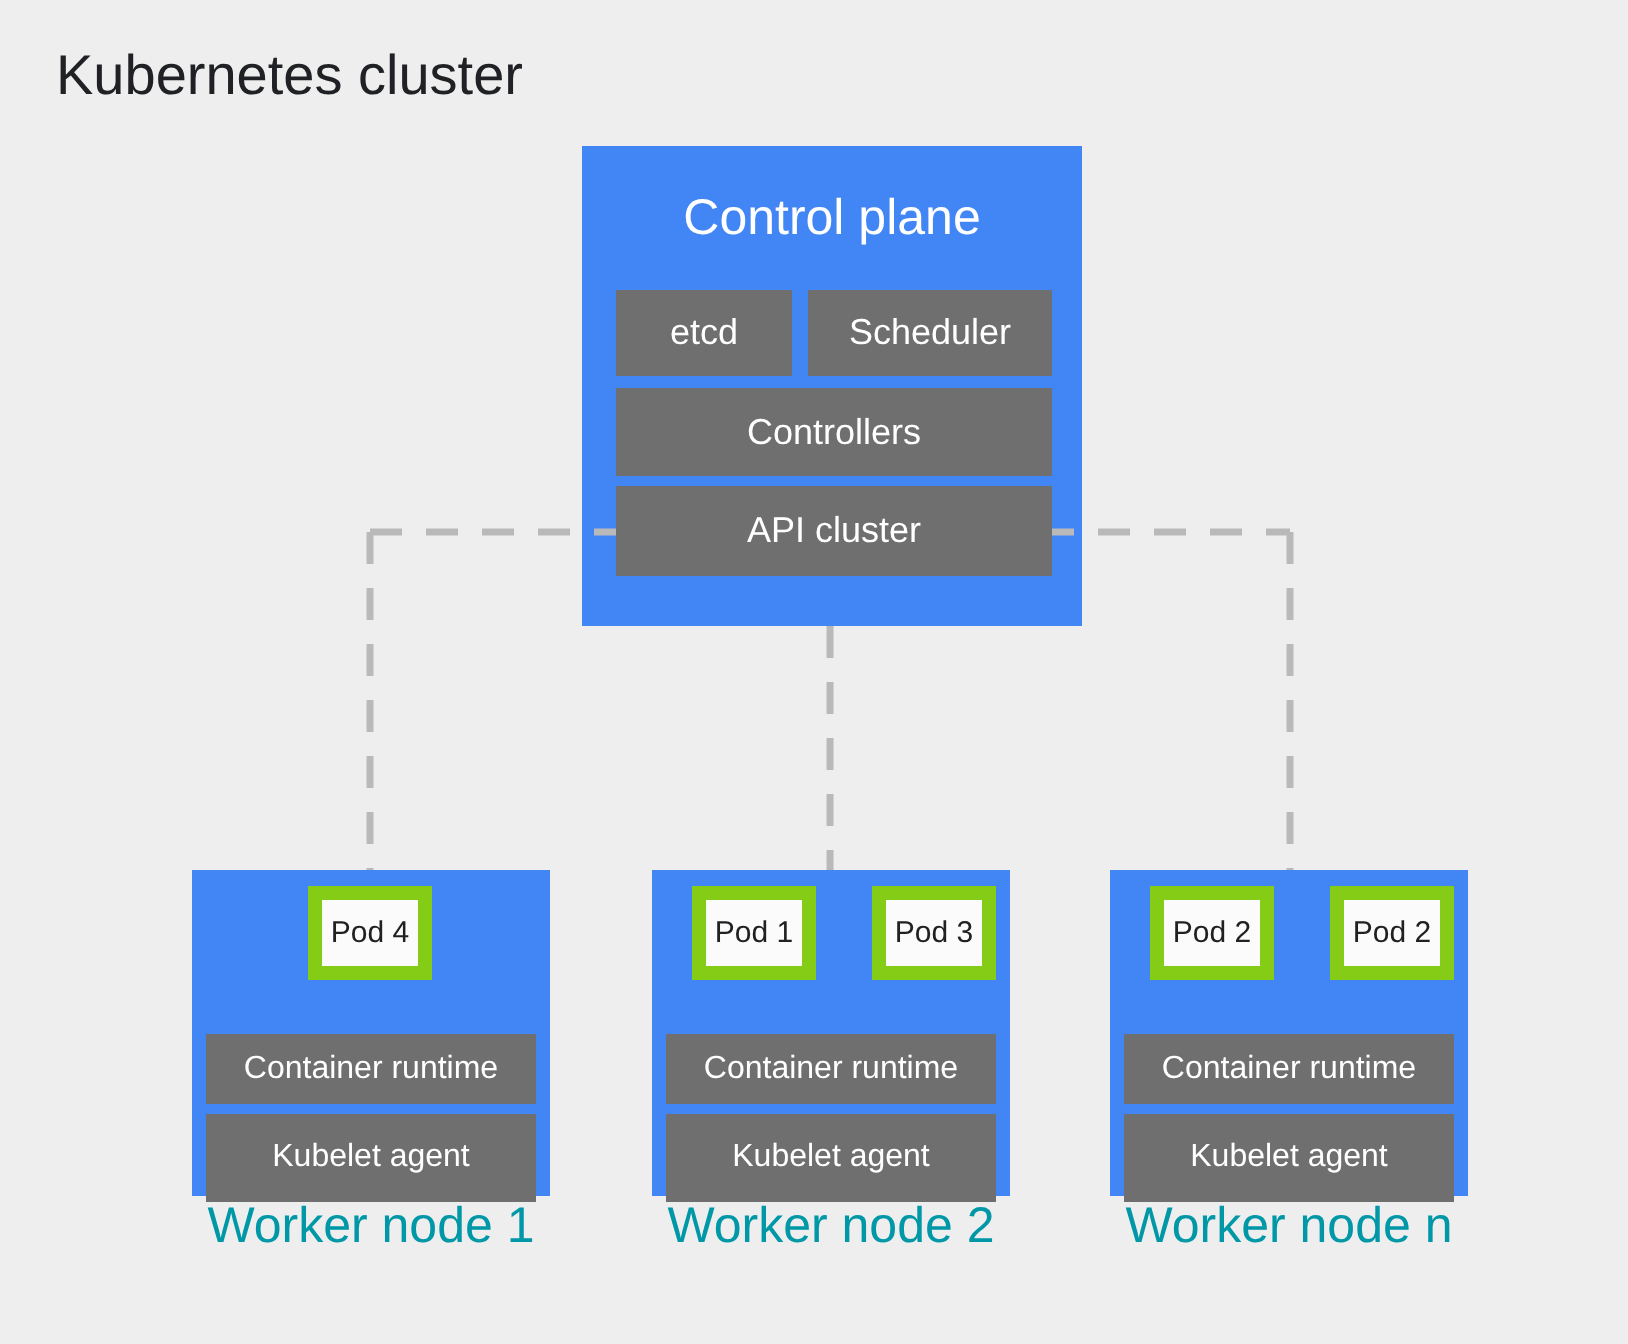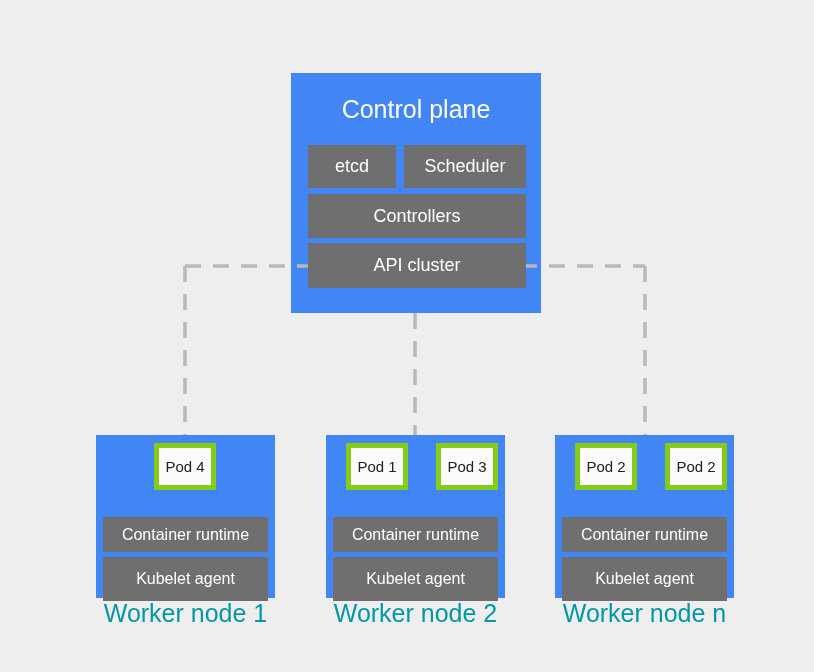--- a/index.html
+++ b/index.html
@@ -75,21 +75,21 @@
     width: 179px;
     height: 163px;
     background: var(--blue, #4285F4);
   }
   .pod {
     position: absolute;
     top: 8px;
     width: 62px;
     height: 47px;
     background: var(--pod, #FBFBFB);
-    border: 5px solid #84cc16;
+    border: 7px solid #84cc16;
     box-sizing: border-box;
     color: #212121;
     font-size: 15px;
     display: flex;
     align-items: center;
     justify-content: center;
   }
   .pod-center { left: 58px; }
   .pod-left   { left: 20px; }
   .pod-right  { left: 110px; }
@@ -113,20 +113,21 @@
     font-size: 25px;
     line-height: 30px;
     color: var(--teal, #0097A7);
   }
 </style>
 </head>
 <body>
 
 <div class="canvas">
 
+  <div class="page-title">Kubernetes cluster</div>
 
   <div class="cp-bg"></div>
 
   <svg class="connectors" width="814" height="672" viewBox="0 0 814 672">
     <g fill="none" stroke="#B9B9B9" stroke-width="3.5" stroke-dasharray="16 12">
       <path d="M185 266 H645"></path>
       <path d="M185 266 V435"></path>
       <path d="M415 313 V435"></path>
       <path d="M645 266 V435"></path>
     </g>

